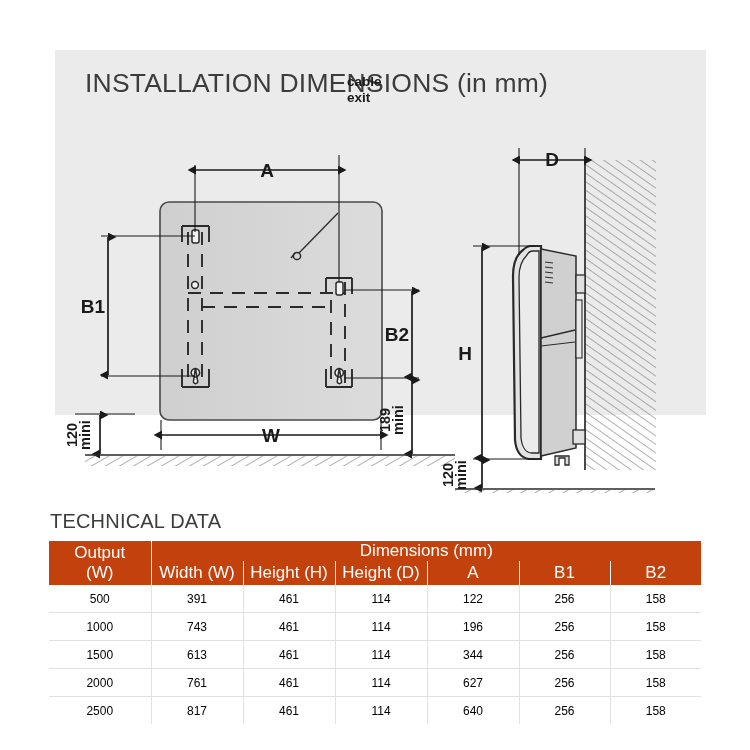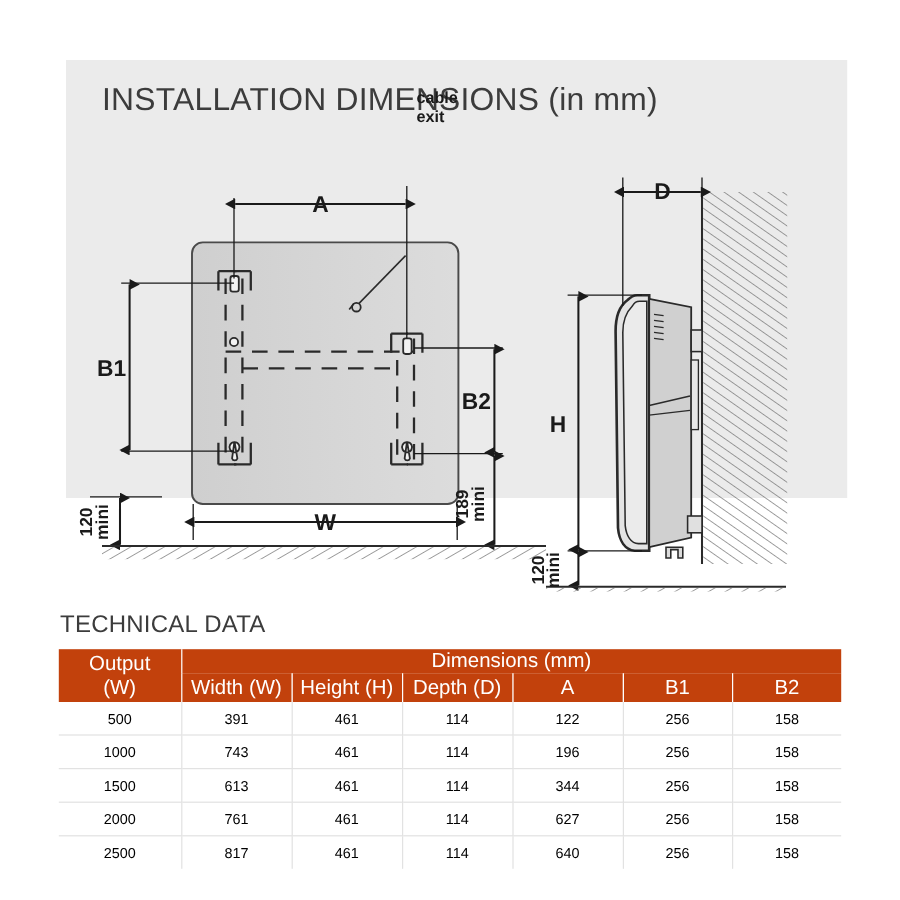--- a/index.html
+++ b/index.html
@@ -292,21 +292,21 @@
         <tr>
           <th class="hdr hdr-output" rowspan="2">
             <div>Output</div>
             <div>(W)</div>
           </th>
           <th class="hdr hdr-dims hdr-last" colspan="6">Dimensions (mm)</th>
         </tr>
         <tr>
           <th class="hdr hdr-sub">Width (W)</th>
           <th class="hdr hdr-sub">Height (H)</th>
-          <th class="hdr hdr-sub">Depth (D)</th>
+          <th class="hdr hdr-sub">Height (D)</th>
           <th class="hdr hdr-sub">A</th>
           <th class="hdr hdr-sub">B1</th>
           <th class="hdr hdr-sub hdr-last">B2</th>
         </tr>
       </thead>
       <tbody id="tbody">
           <tr class="row">
             <td class="cell first">500</td>
             <td class="cell">391</td>
             <td class="cell">461</td>

